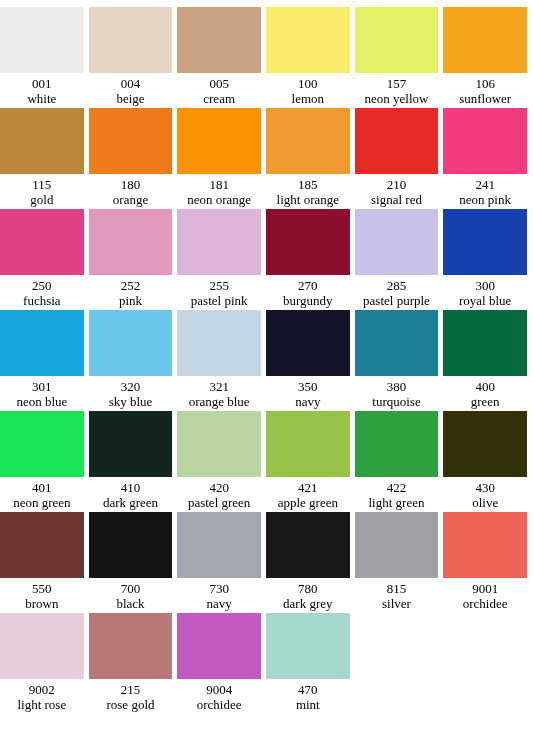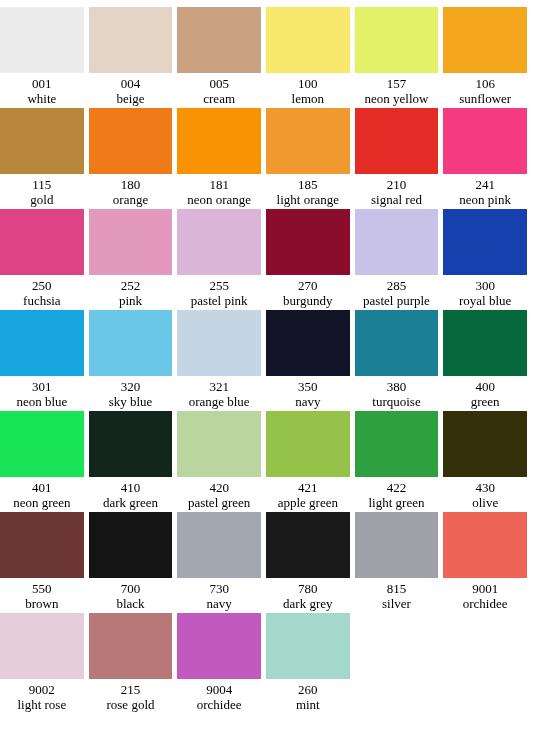--- a/index.html
+++ b/index.html
@@ -241,16 +241,16 @@
       <div class="swatch-code">215</div>
       <div class="swatch-name">rose gold</div>
     </div>
     <div class="swatch-cell">
       <div class="swatch-chip" style="background: rgb(194, 89, 190);"></div>
       <div class="swatch-code">9004</div>
       <div class="swatch-name">orchidee</div>
     </div>
     <div class="swatch-cell">
       <div class="swatch-chip" style="background: rgb(163, 216, 203);"></div>
-      <div class="swatch-code">260</div>
+      <div class="swatch-code">470</div>
       <div class="swatch-name">mint</div>
     </div>
   </div>
 
 </body></html>

